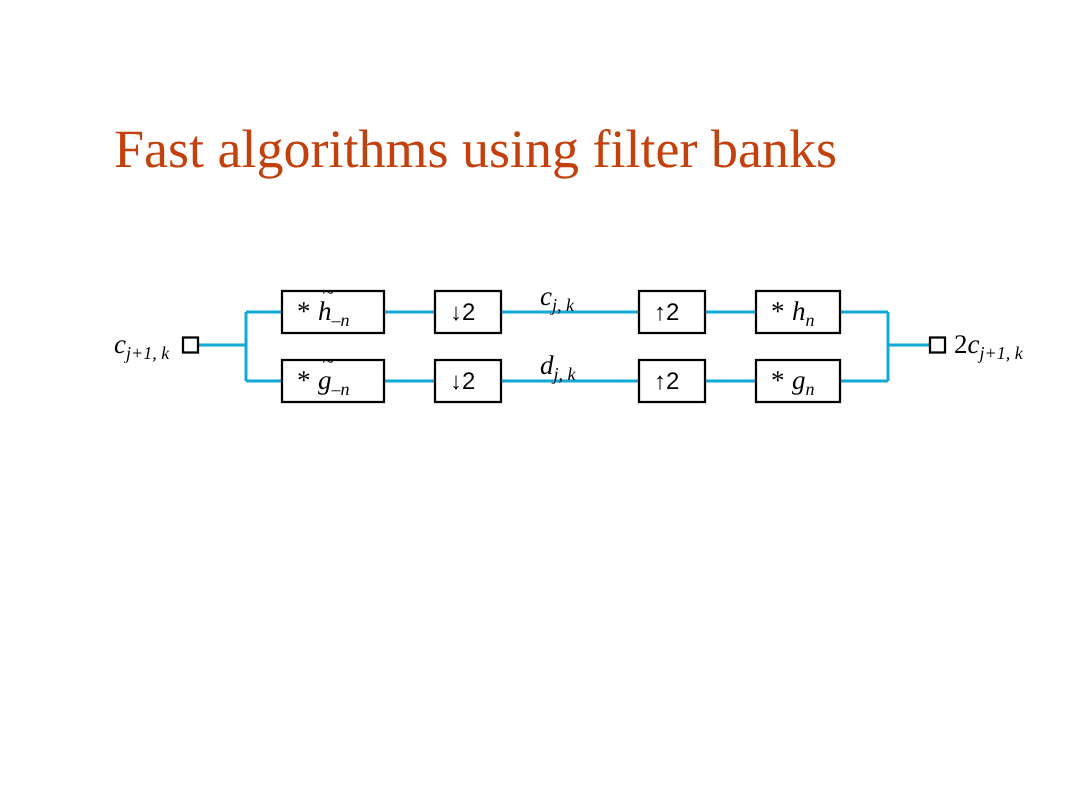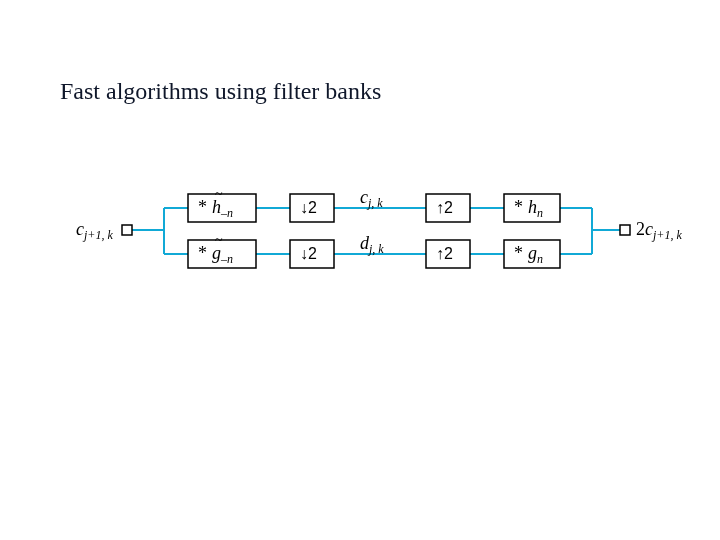--- a/index.html
+++ b/index.html
@@ -1,16 +1,16 @@
 <!DOCTYPE html>
 <html><head>
 <meta charset="utf-8">
 <style>
   html,body{margin:0;padding:0;width:720px;height:540px;background:#fff;font-family:"Times New Roman",serif;}
-  .title{position:absolute;left:60px;top:78px;font-size:24px;color:#0f172a;}
+  .title{position:absolute;left:76px;top:78px;font-size:36px;color:#c2410c;}
   svg{position:absolute;left:0;top:0;}
   .fbox{fill:#fff;stroke:#000;stroke-width:1.5;}
   .wire{stroke:#11a9d6;stroke-width:2;fill:none;}
   .ftext{font-family:"Times New Roman",serif;font-size:18px;font-style:italic;}
   .ntext{font-family:"Times New Roman",serif;font-size:18px;}
   .sub{font-size:12px;}
   .tilde{font-size:14px;}
   .arrow{font-family:Arial,sans-serif;font-size:16px;}
 </style>
 </head>

